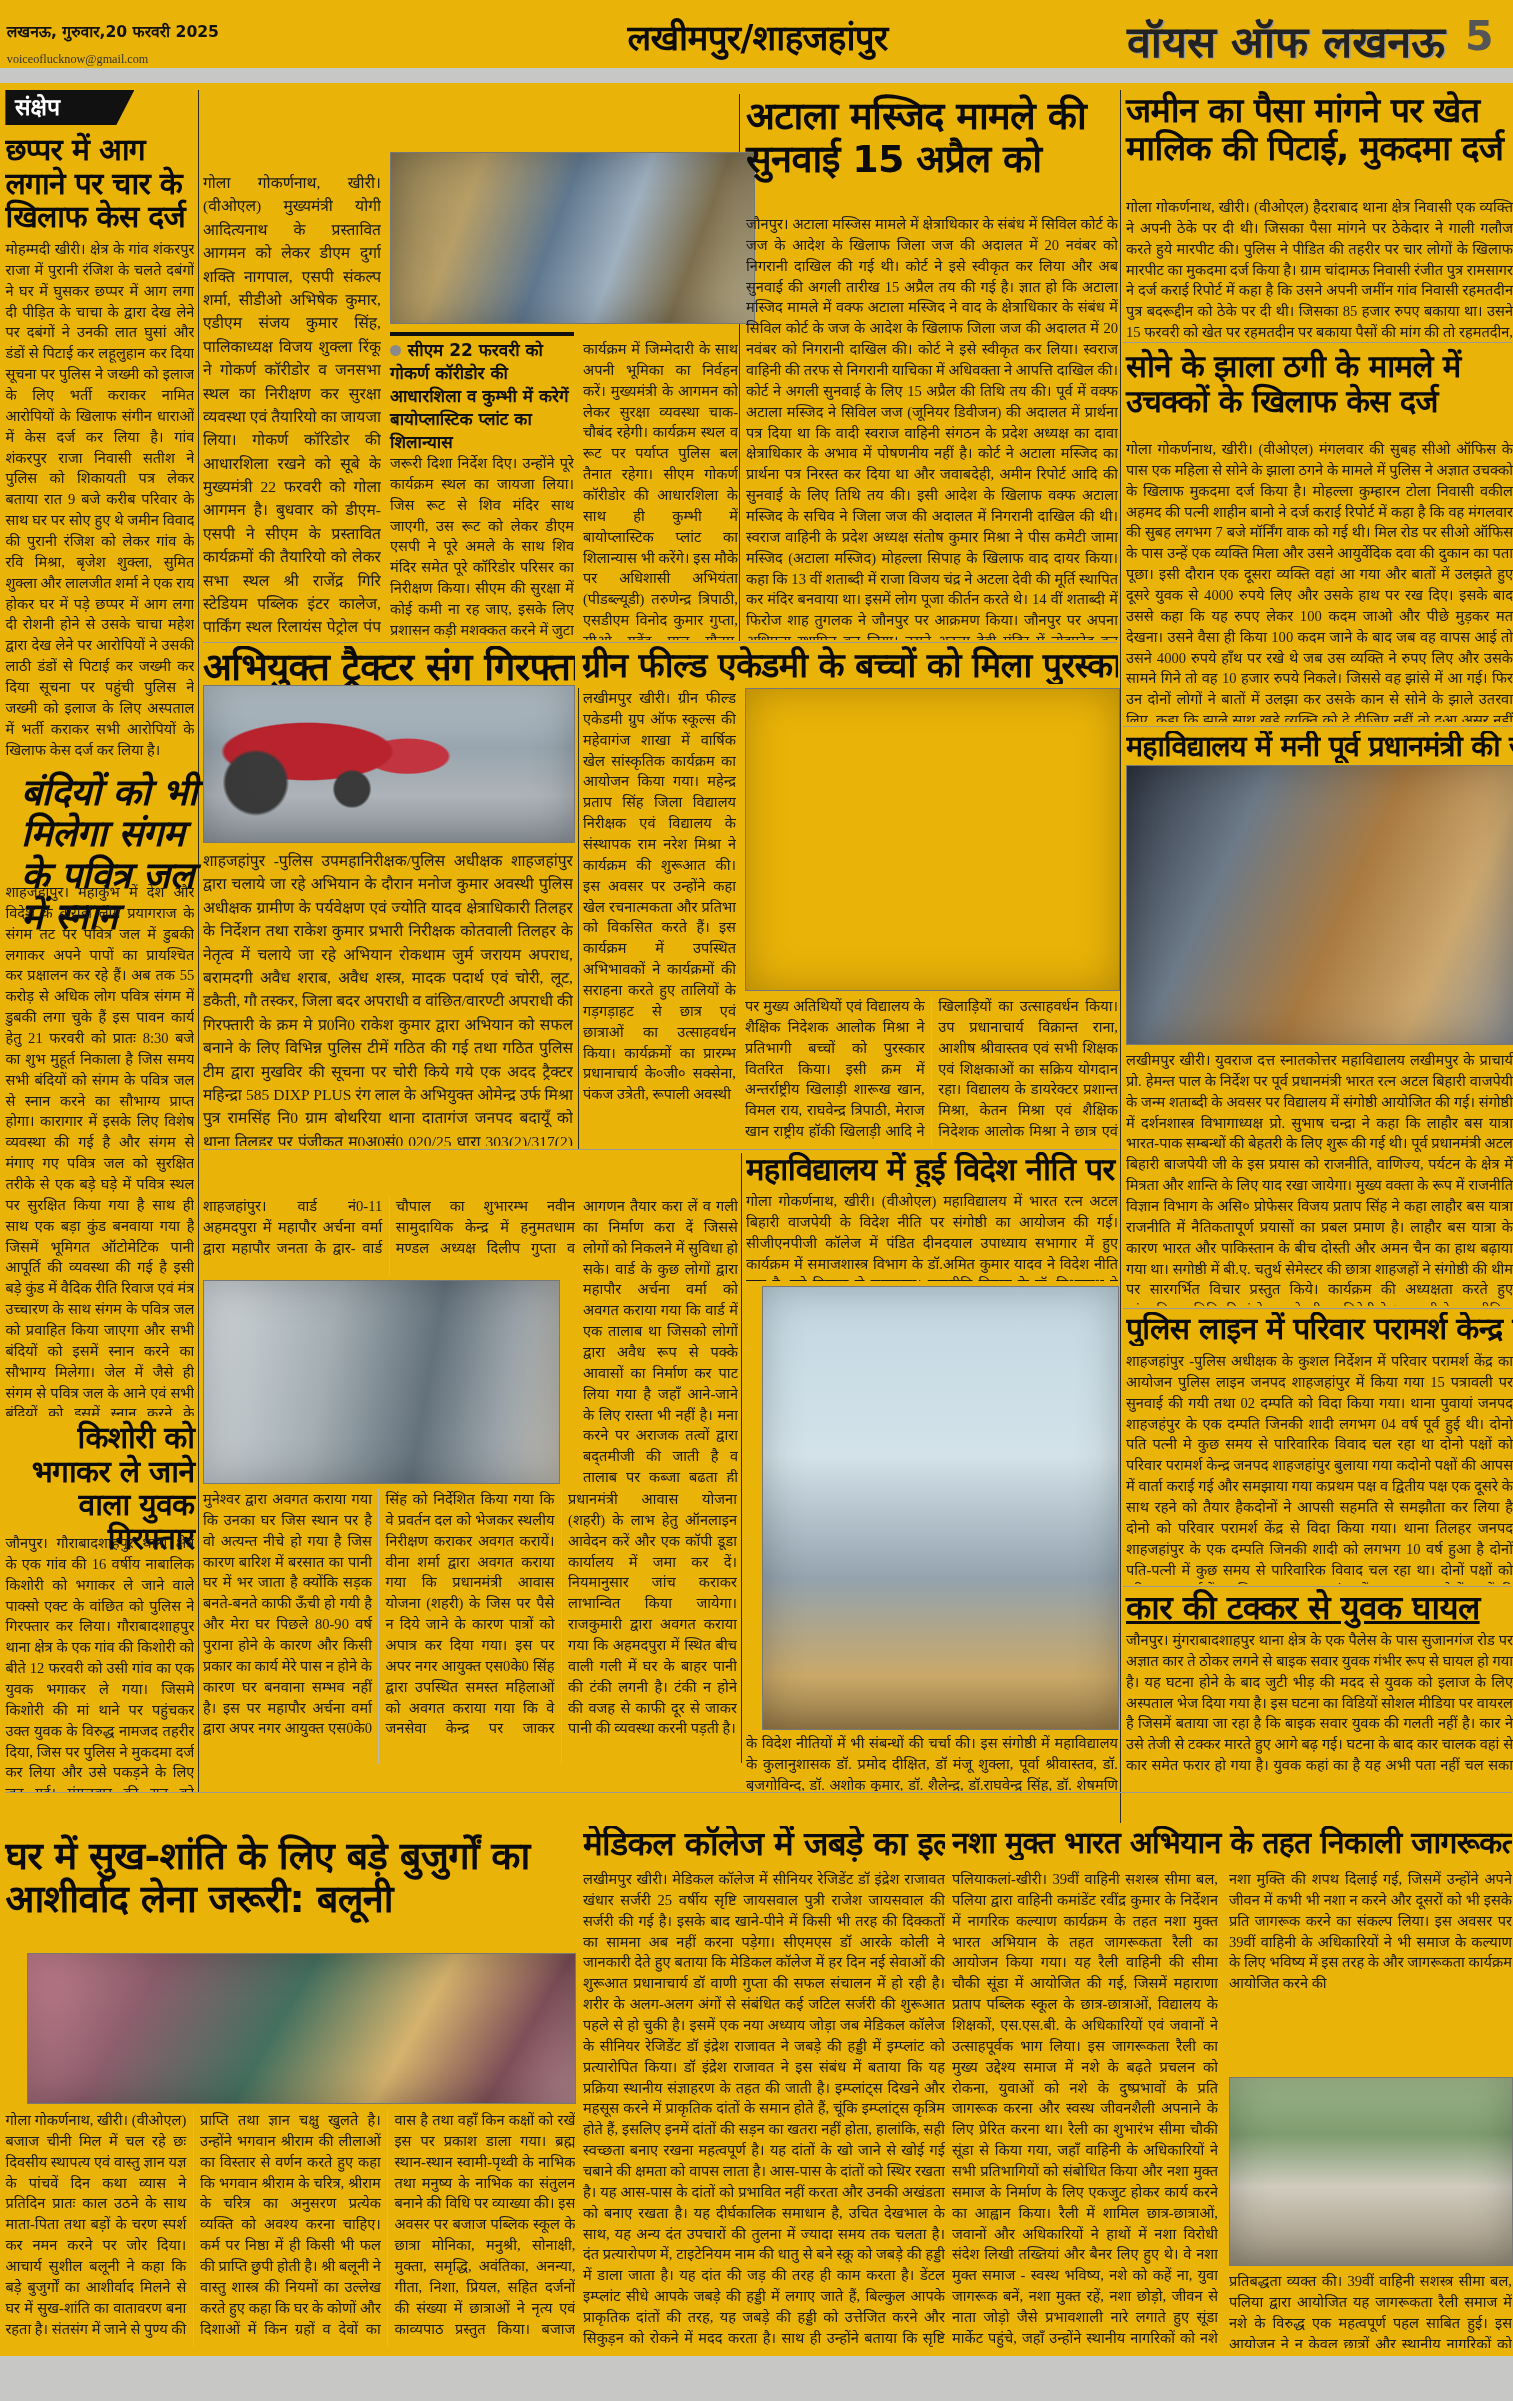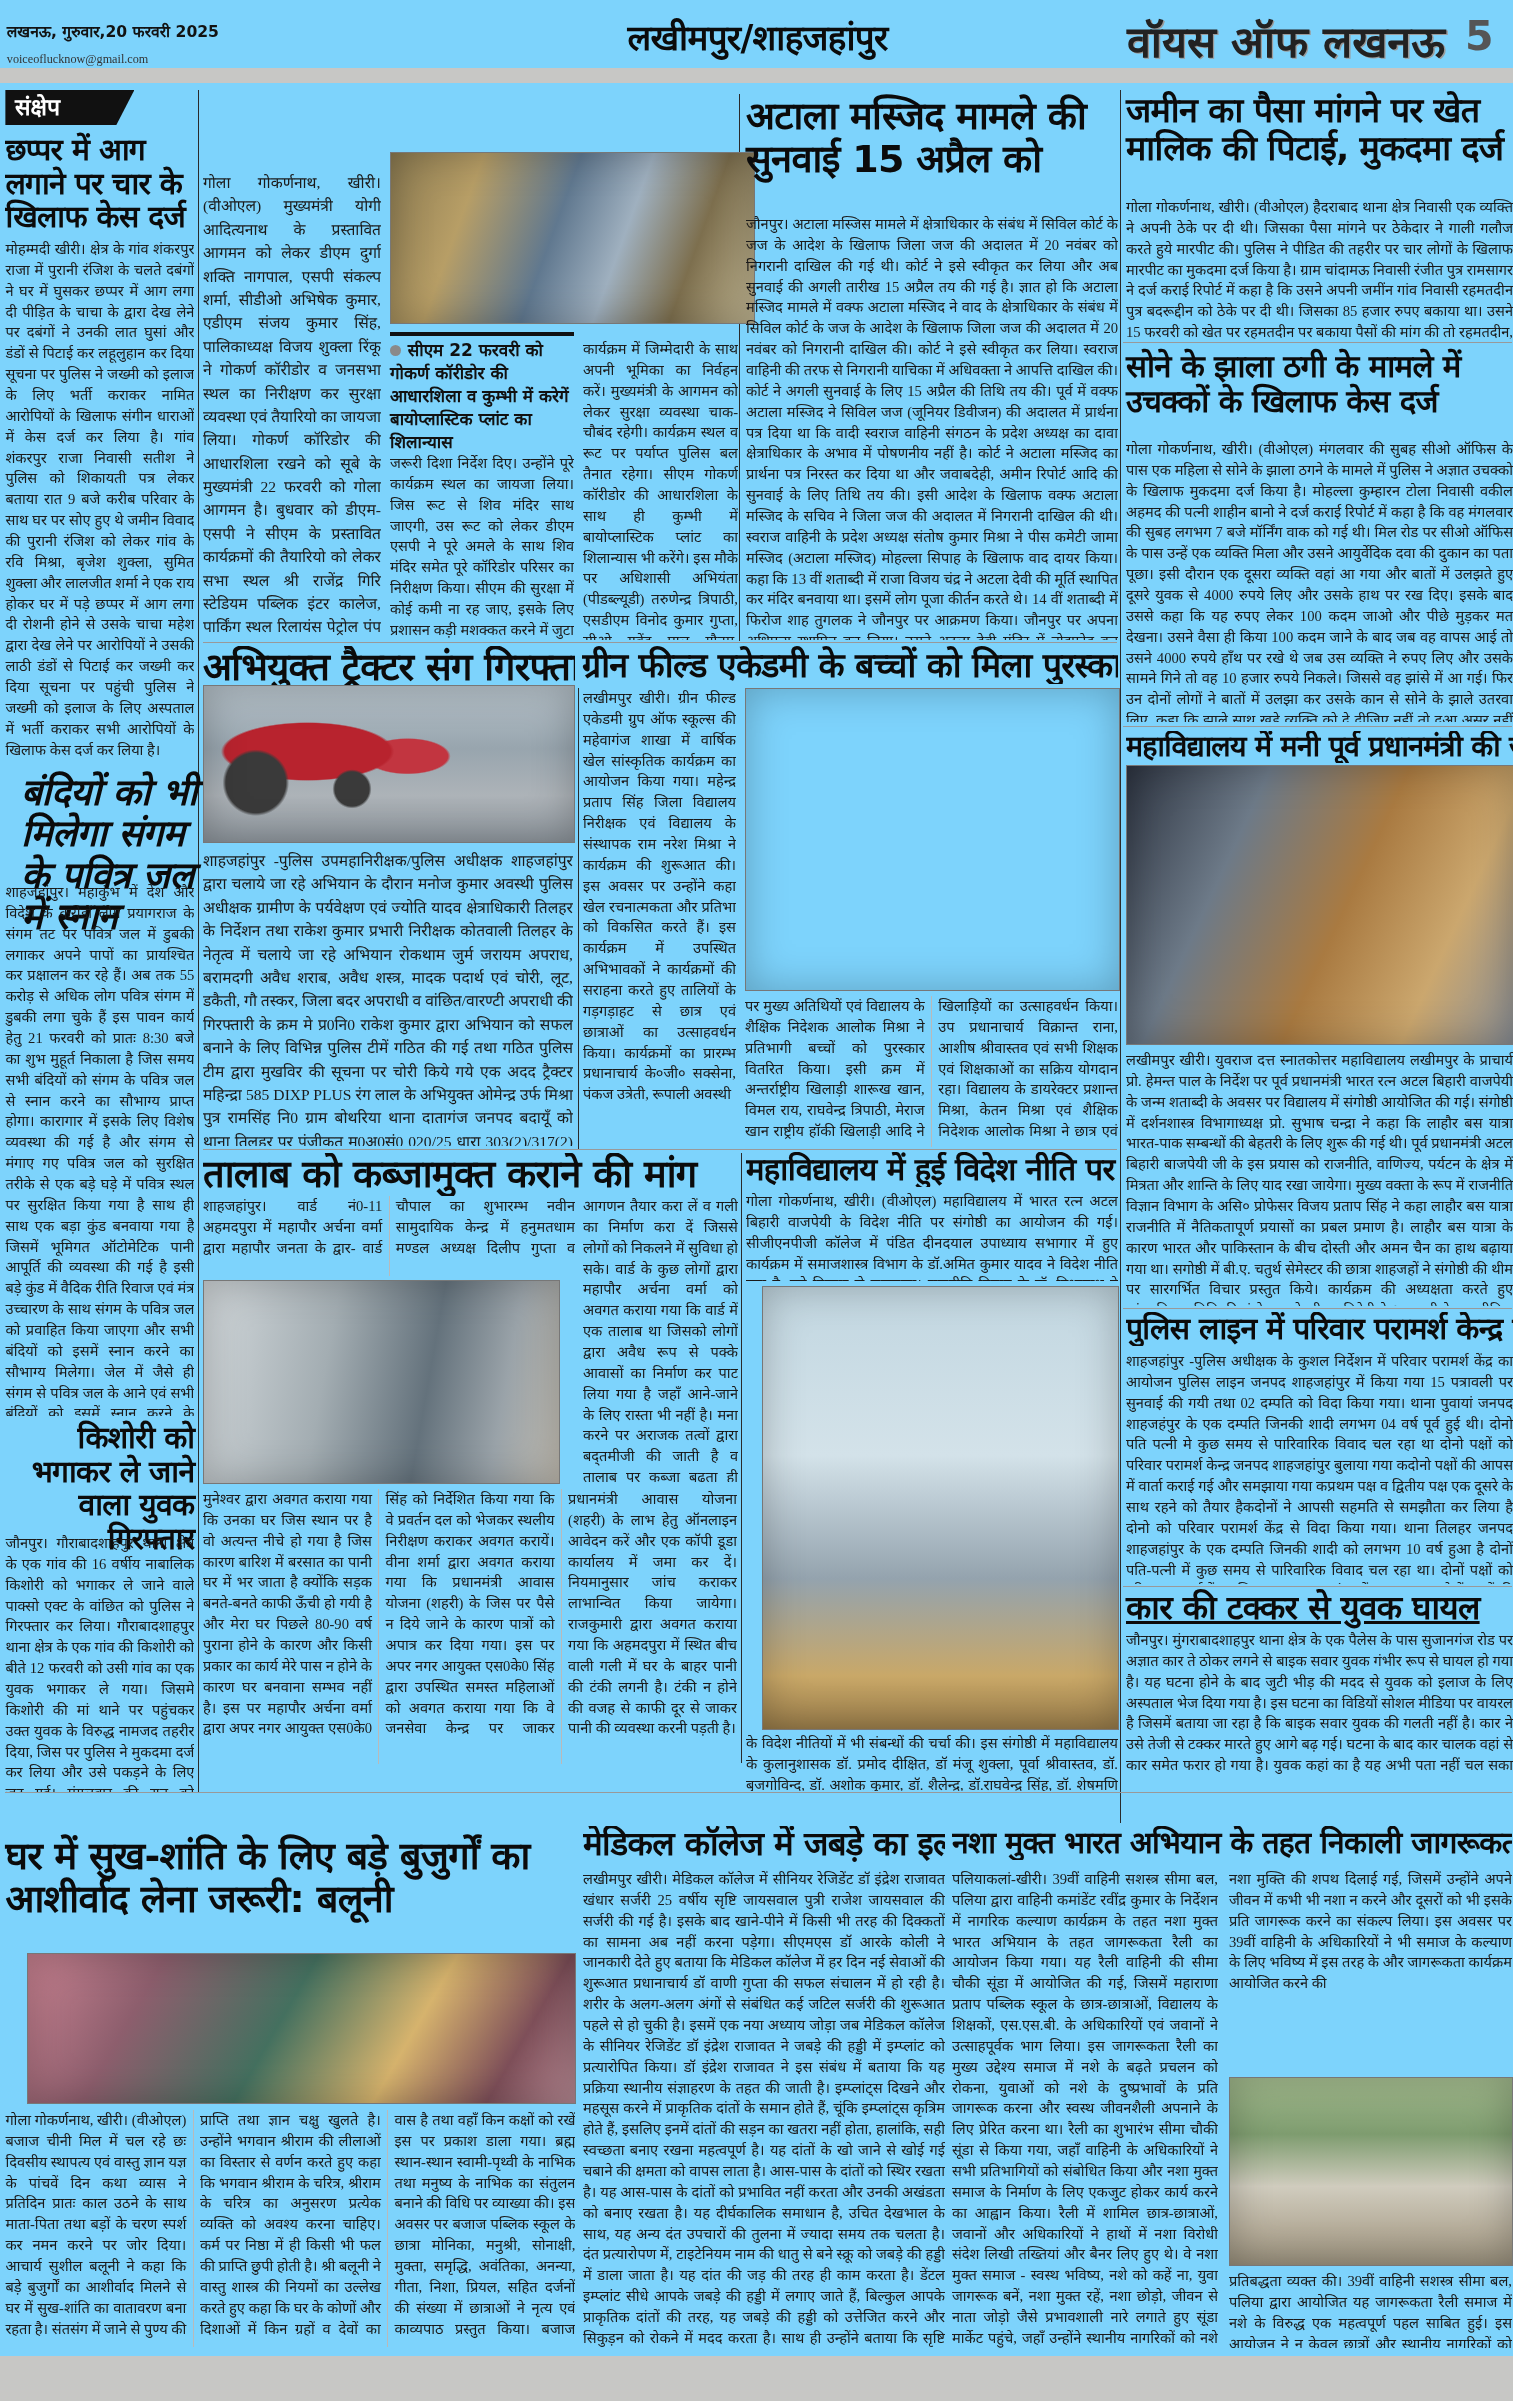--- a/index.html
+++ b/index.html
@@ -1,16 +1,16 @@
 <!DOCTYPE html>
 <html style="font-size:11px"><head>
 <meta charset="utf-8">
 <style>
   html,body{margin:0;padding:0;background:#e8e8e4;}
-  .page{position:relative;width:1514px;height:2401px;background:#7dd3fc;color:#121212;
+  .page{position:relative;width:1514px;height:2401px;background:#eab308;color:#121212;
         font-family:"Liberation Serif","DejaVu Serif",serif;overflow:hidden;}
   .abs{position:absolute;box-sizing:border-box;}
   .hl{font-family:"DejaVu Sans","Liberation Sans",sans-serif;font-weight:bold;color:#0b0b0b;line-height:1.12;letter-spacing:-0.7px;}
   .bt{text-align:justify;font-size:14.6px;line-height:1.43;color:#1a1a1a;overflow:hidden;}
   .bt-lg{font-size:15.6px;line-height:1.5;}
   .cols2{column-count:2;column-gap:13.6px;column-rule:0.7px solid #b9b9b9;}
   .cols3{column-count:3;column-gap:13.6px;column-rule:0.7px solid #b9b9b9;}
   .vrule{position:absolute;width:1.4px;background:#2a2a2a;}
   .hrule{position:absolute;height:1.4px;background:#2a2a2a;}
   .graybar{position:absolute;left:0;width:1514px;background:#c7c7c5;}
@@ -104,21 +104,20 @@
 
   <div class="abs hl" style="left:203px;top:646px;width:372px;font-size:38px;white-space:nowrap;overflow:hidden;">अभियुक्त ट्रैक्टर संग गिरफ्तार</div>
   <div class="photo ph-tractor" style="left:203px;top:685px;width:370px;height:156px;"></div>
   <div class="abs bt bt-lg" style="left:203px;top:849px;width:370px;height:297px;">शाहजहांपुर -पुलिस उपमहानिरीक्षक/पुलिस अधीक्षक शाहजहांपुर द्वारा चलाये जा रहे अभियान के दौरान मनोज कुमार अवस्थी पुलिस अधीक्षक ग्रामीण के पर्यवेक्षण एवं ज्योति यादव क्षेत्राधिकारी तिलहर के निर्देशन तथा राकेश कुमार प्रभारी निरीक्षक कोतवाली तिलहर के नेतृत्व में चलाये जा रहे अभियान रोकथाम जुर्म जरायम अपराध, बरामदगी अवैध शराब, अवैध शस्त्र, मादक पदार्थ एवं चोरी, लूट, डकैती, गौ तस्कर, जिला बदर अपराधी व वांछित/वारण्टी अपराधी की गिरफ्तारी के क्रम मे प्र0नि0 राकेश कुमार द्वारा अभियान को सफल बनाने के लिए विभिन्न पुलिस टीमें गठित की गई तथा गठित पुलिस टीम द्वारा मुखविर की सूचना पर चोरी किये गये एक अदद ट्रैक्टर महिन्द्रा 585 DIXP PLUS रंग लाल के अभियुक्त ओमेन्द्र उर्फ मिश्रा पुत्र रामसिंह नि0 ग्राम बोथरिया थाना दातागंज जनपद बदायूँ को थाना तिलहर पर पंजीकृत मु0अ0सं0 020/25 धारा 303(2)/317(2) इठर को ग्राम सुल्तानपुर तिराहा के पास से गिरफ्तार किया गया है। अभियुक्त को समय से माननीय न्यायालय के समक्ष पेश किया जायेगा।</div>
 
   <div class="abs hl" style="left:582px;top:646px;width:536px;font-size:34px;white-space:nowrap;overflow:hidden;">ग्रीन फील्ड एकेडमी के बच्चों को मिला पुरस्कार</div>
   <div class="abs bt" style="left:583px;top:688px;width:153px;height:460px;">लखीमपुर खीरी। ग्रीन फील्ड एकेडमी ग्रुप ऑफ स्कूल्स की महेवागंज शाखा में वार्षिक खेल सांस्कृतिक कार्यक्रम का आयोजन किया गया। महेन्द्र प्रताप सिंह जिला विद्यालय निरीक्षक एवं विद्यालय के संस्थापक राम नरेश मिश्रा ने कार्यक्रम की शुरूआत की। इस अवसर पर उन्होंने कहा खेल रचनात्मकता और प्रतिभा को विकसित करते हैं। इस कार्यक्रम में उपस्थित अभिभावकों ने कार्यक्रमों की सराहना करते हुए तालियों के गड़गड़ाहट से छात्र एवं छात्राओं का उत्साहवर्धन किया। कार्यक्रमों का प्रारम्भ प्रधानाचार्य के०जी० सक्सेना, पंकज उत्रेती, रूपाली अवस्थी</div>
   <div class="photo ph-green" style="left:745px;top:688px;width:373px;height:301px;"></div>
   <div class="abs bt cols2" style="left:745px;top:996px;width:373px;height:151px;">पर मुख्य अतिथियों एवं विद्यालय के शैक्षिक निदेशक आलोक मिश्रा ने प्रतिभागी बच्चों को पुरस्कार वितरित किया। इसी क्रम में अन्तर्राष्ट्रीय खिलाड़ी शारूख खान, विमल राय, राघवेन्द्र त्रिपाठी, मेराज खान राष्ट्रीय हॉकी खिलाड़ी आदि ने खिलाड़ियों का उत्साहवर्धन किया। उप प्रधानाचार्य विक्रान्त राना, आशीष श्रीवास्तव एवं सभी शिक्षक एवं शिक्षकाओं का सक्रिय योगदान रहा। विद्यालय के डायरेक्टर प्रशान्त मिश्रा, केतन मिश्रा एवं शैक्षिक निदेशक आलोक मिश्रा ने छात्र एवं छात्राओं को आशीर्वाद प्रदान करते हुए कहा कि हमारा उद्देश्य छात्राओं के सर्वांगीण विकास करना है। अभिभावकों को अश्वस्त करता हूँ कि इसी प्रकार की गतिविधियां निरन्तर होती रहेंगी। इस आयोजन में नन्हें-मुन्ने छात्रों की बैलेंश रेस, ब्राजील सांग, आराम्भ में प्रचण्ड, जय हो, भांगड़ा, कबड्डी, खो-खो, रस्सा-कसी जैसे कार्यक्रम आकर्षण का केन्द्र रहे, राष्ट्र गीत के साथ कार्यक्रम सम्पन्न हुआ।</div>
 
-  <div class="abs hl" style="left:203px;top:1153px;width:536px;font-size:38px;white-space:nowrap;overflow:hidden;">तालाब को कब्जामुक्त कराने की मांग</div>
   <div class="abs bt cols2" style="left:203px;top:1196px;width:372px;height:80px;">शाहजहांपुर। वार्ड नं0-11 अहमदपुरा में महापौर अर्चना वर्मा द्वारा महापौर जनता के द्वार- वार्ड चौपाल का शुभारम्भ नवीन सामुदायिक केन्द्र में हनुमतधाम मण्डल अध्यक्ष दिलीप गुप्ता व पार्षद अनूप त्रिवेदी के साथ संयुक्त रूप से किया गया। अन्तर्गत महिलाओं ने आवेदन किया था किन्तु लेखपाल द्वारा जांच किये जाने पर अपात्रों को पात्र व पात्रों को अपात्र दर्शा दिया गया जिसमें डूडा के कर्मचारियों की मिलीभगत से धन की मांग की जा रही है</div>
   <div class="photo ph-chaupal" style="left:203px;top:1280px;width:355px;height:202px;"></div>
   <div class="abs bt" style="left:583px;top:1196px;width:155px;height:286px;">आगणन तैयार करा लें व गली का निर्माण करा दें जिससे लोगों को निकलने में सुविधा हो सके। वार्ड के कुछ लोगों द्वारा महापौर अर्चना वर्मा को अवगत कराया गया कि वार्ड में एक तालाब था जिसको लोगों द्वारा अवैध रूप से पक्के आवासों का निर्माण कर पाट लिया गया है जहाँ आने-जाने के लिए रास्ता भी नहीं है। मना करने पर अराजक तत्वों द्वारा बद्तमीजी की जाती है व तालाब पर कब्जा बढ़ता ही चला जा रहा है। इस पर महापौर व अपर नगर आयुक्त द्वारा प्रवर्तन दल की टीम व पार्षद अनूप त्रिवेदी के साथ मौके पर जाकर वस्तुस्थिति को देखा गया जहाँ पर स्थिति अत्यन्त गम्भीर दिखाई दी। लोगों ने बिना किसी नक्शे के बहुतायत मात्रा में पक्के आवासों का निर्माण करा लिया है।</div>
   <div class="abs bt cols3" style="left:203px;top:1489px;width:534px;height:275px;">मुनेश्वर द्वारा अवगत कराया गया कि उनका घर जिस स्थान पर है वो अत्यन्त नीचे हो गया है जिस कारण बारिश में बरसात का पानी घर में भर जाता है क्योंकि सड़क बनते-बनते काफी ऊँची हो गयी है और मेरा घर पिछले 80-90 वर्ष पुराना होने के कारण और किसी प्रकार का कार्य मेरे पास न होने के कारण घर बनवाना सम्भव नहीं है। इस पर महापौर अर्चना वर्मा द्वारा अपर नगर आयुक्त एस0के0 सिंह को निर्देशित किया गया कि वे प्रवर्तन दल को भेजकर स्थलीय निरीक्षण कराकर अवगत करायें। वीना शर्मा द्वारा अवगत कराया गया कि प्रधानमंत्री आवास योजना (शहरी) के जिस पर पैसे न दिये जाने के कारण पात्रों को अपात्र कर दिया गया। इस पर अपर नगर आयुक्त एस0के0 सिंह द्वारा उपस्थित समस्त महिलाओं को अवगत कराया गया कि वे जनसेवा केन्द्र पर जाकर प्रधानमंत्री आवास योजना (शहरी) के लाभ हेतु ऑनलाइन आवेदन करें और एक कॉपी डूडा कार्यालय में जमा कर दें। नियमानुसार जांच कराकर लाभान्वित किया जायेगा। राजकुमारी द्वारा अवगत कराया गया कि अहमदपुरा में स्थित बीच वाली गली में घर के बाहर पानी की टंकी लगनी है। टंकी न होने की वजह से काफी दूर से जाकर पानी की व्यवस्था करनी पड़ती है।</div>
 
   <div class="abs hl" style="left:746px;top:1152px;width:372px;font-size:31px;white-space:nowrap;overflow:hidden;">महाविद्यालय में हुई विदेश नीति पर संगोष्ठी</div>
   <div class="abs bt" style="left:746px;top:1191px;width:372px;height:90px;">गोला गोकर्णनाथ, खीरी। (वीओएल) महाविद्यालय में भारत रत्न अटल बिहारी वाजपेयी के विदेश नीति पर संगोष्ठी का आयोजन की गई। सीजीएनपीजी कॉलेज में पंडित दीनदयाल उपाध्याय सभागार में हुए कार्यक्रम में समाजशास्त्र विभाग के डॉ.अमित कुमार यादव ने विदेश नीति क्या है, इसे विस्तार से समझाया। राजनीति विज्ञान के डॉ. विश्वनाथ ने अटल बिहारी बाजपेयी</div>
   <div class="photo ph-sem" style="left:762px;top:1286px;width:355px;height:442px;"></div>
   <div class="abs bt" style="left:746px;top:1733px;width:372px;height:58px;">के विदेश नीतियों में भी संबन्धों की चर्चा की। इस संगोष्ठी में महाविद्यालय के कुलानुशासक डॉ. प्रमोद दीक्षित, डॉ मंजू शुक्ला, पूर्वा श्रीवास्तव, डॉ. बृजगोविन्द, डॉ. अशोक कुमार, डॉ. शैलेन्द्र, डॉ.राघवेन्द्र सिंह, डॉ. शेषमणि विश्वकर्मा, डॉ. सुनील गुप्ता, डॉ.जितेन्द्र कुमार, डॉ. राजीव कुमार शर्मा एवं महाविद्यालय के छात्र/छात्राएं उपस्थित थे।</div>
 

